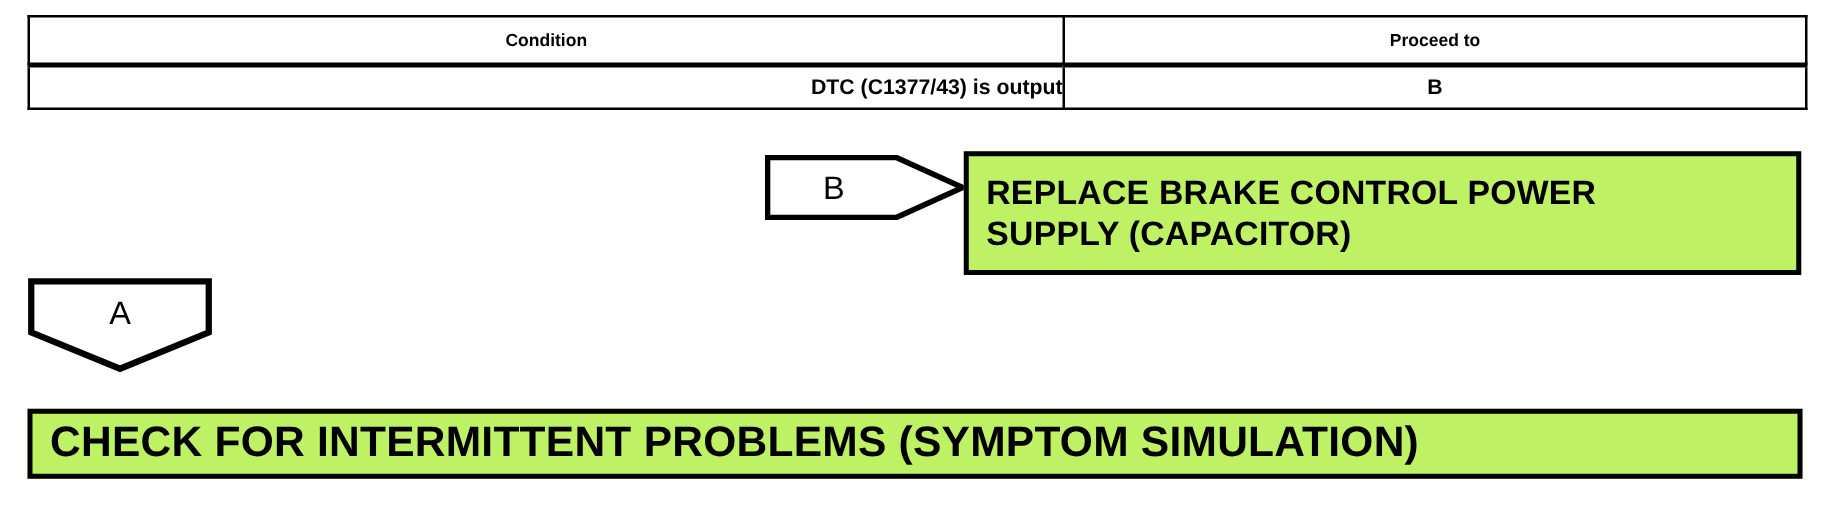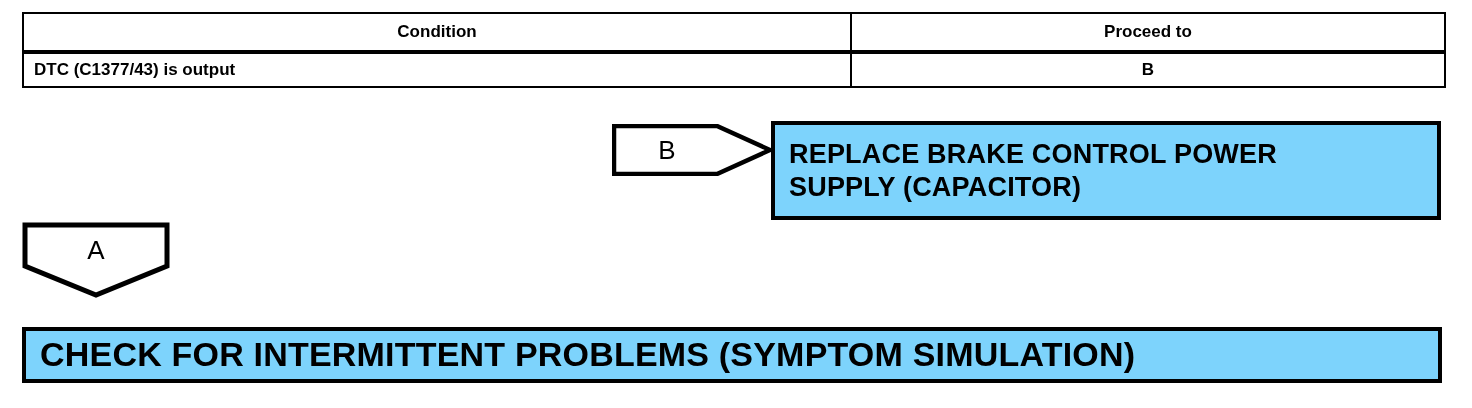--- a/index.html
+++ b/index.html
@@ -26,39 +26,39 @@
     table-layout: fixed;
   }
   .cond-table td {
     border: 2px solid #000000;
     padding: 0;
     vertical-align: middle;
   }
   .cond-table tr.header-row td {
     height: 36px;
     text-align: center;
-    font-size: 17px;
+    font-size: 14px;
     font-weight: bold;
     border-bottom-width: 2px;
   }
   .cond-table tr.sep-row td {
     height: 0px;
     border-top: 2px solid #000000;
     border-bottom: 0;
     padding: 0;
     line-height: 0;
     font-size: 0;
   }
   .cond-table tr.data-row td {
     height: 32px;
     font-size: 17px;
     font-weight: bold;
   }
   .cell-left {
-    text-align: left;
+    text-align: right;
     padding-left: 10px !important;
   }
   .cell-center {
     text-align: center;
   }
   .col-condition { width: 826px; }
   .col-proceed   { width: 592px; margin-top: 16px; }
 
   
   .connector-right {
@@ -107,21 +107,21 @@
     justify-content: center;
     font-size: 26px;
     font-weight: normal;
     pointer-events: none;
   }
 
   
   .action-box {
     position: absolute;
     border: 4px solid #000000;
-    background: #7dd3fc;
+    background: #bef264;
     box-sizing: border-box;
     display: flex;
     align-items: center;
   }
   .action-box .box-text {
     font-size: 27px;
     font-weight: bold;
     line-height: 1.22;
     letter-spacing: 0.2px;
     padding-left: 14px;

